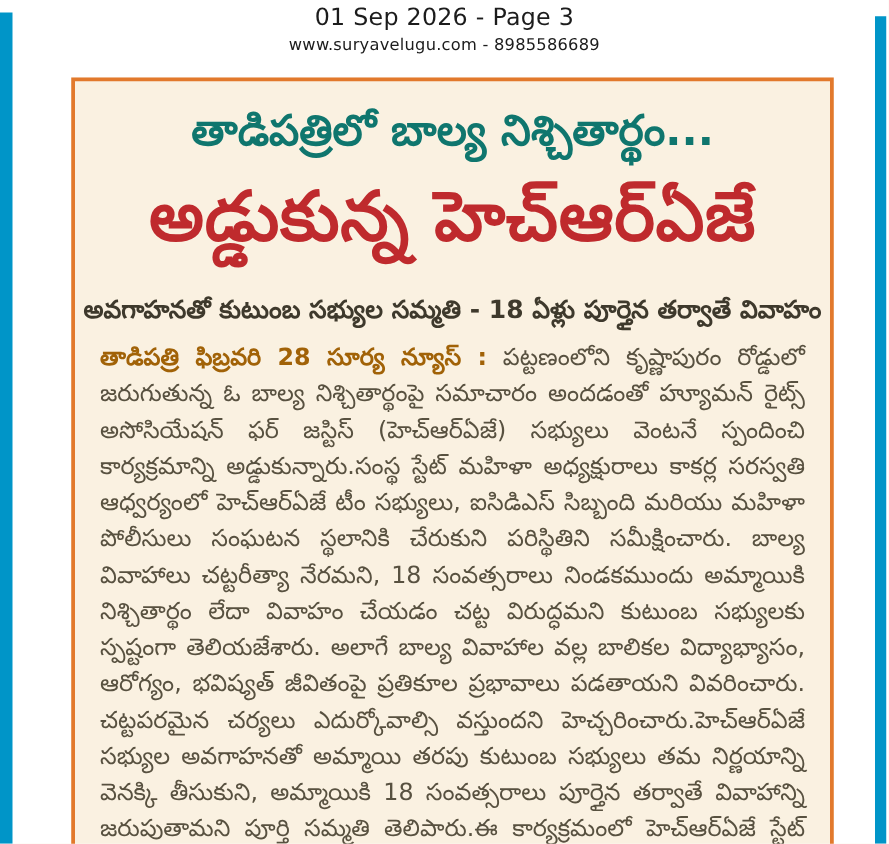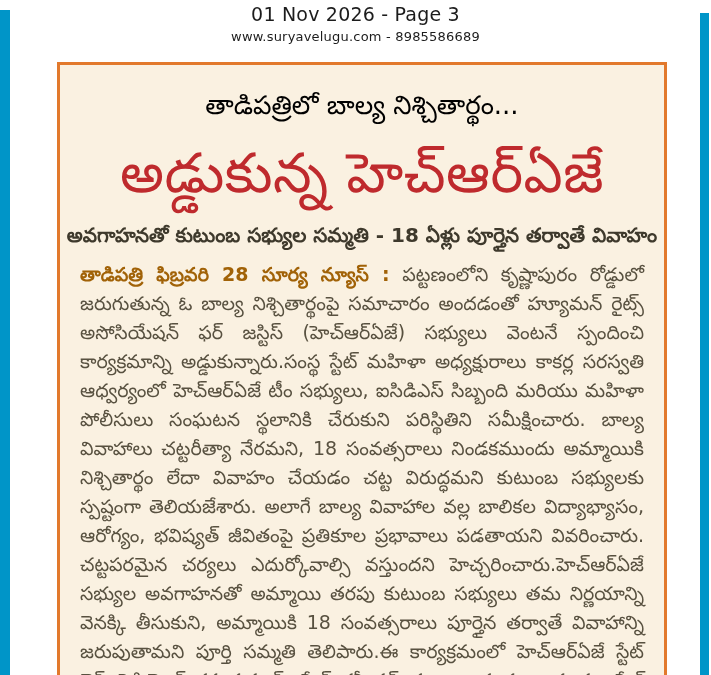--- a/index.html
+++ b/index.html
@@ -49,35 +49,35 @@
     top: 62px;
     width: 610px;
     height: 660px; 
     border: 3px solid #e2792c;
     background: #faf1e1;
     box-sizing: border-box;
     text-align: center;
   }
   .kicker {
     margin-top: 20px;
-    font-size: 26px;
+    font-size: 34px;
     line-height: 40px;
-    font-weight: 400;
-    color: #000000;
+    font-weight: 700;
+    color: #0f766e;
   }
   .headline {
     margin-top: 16px;
     font-size: 55px;
     line-height: 64px;
-    font-weight: 400;
+    font-weight: 700;
     color: #bf2a2d;
     letter-spacing: 0.5px;
   }
   .subheadline {
-    margin-top: 18px;
+    margin-top: 30px;
     font-size: 20px;
     line-height: 24px;
     font-weight: 700;
     color: #3e392c;
   }
   .body-text {
     margin: 13px 20px 0 20px;
     text-align: justify;
     font-size: 19px;
     line-height: 29px;
@@ -88,21 +88,21 @@
     color: #a16207;
   }
 </style>
 </head>
 <body>
 
 <div class="accent-bar left"></div>
 <div class="accent-bar right"></div>
 
 <div class="page-header">
-  <div class="date-line">01 Nov 2026 - Page 3</div>
+  <div class="date-line">01 Sep 2026 - Page 3</div>
   <div class="site-line">www.suryavelugu.com - 8985586689</div>
 </div>
 
 <div class="article-box">
   <div class="kicker">తాడిపత్రిలో బాల్య నిశ్చితార్థం...</div>
   <div class="headline">అడ్డుకున్న హెచ్ఆర్ఏజే</div>
   <div class="subheadline">అవగాహనతో కుటుంబ సభ్యుల సమ్మతి - 18 ఏళ్లు పూర్తైన తర్వాతే వివాహం</div>
   <p class="body-text"><span class="dateline">తాడిపత్రి ఫిబ్రవరి 28 సూర్య న్యూస్ :</span> <span>పట్టణంలోని కృష్ణాపురం రోడ్డులో జరుగుతున్న ఓ బాల్య నిశ్చితార్థంపై సమాచారం అందడంతో హ్యూమన్ రైట్స్ అసోసియేషన్ ఫర్ జస్టిస్ (హెచ్ఆర్ఏజే) సభ్యులు వెంటనే స్పందించి కార్యక్రమాన్ని అడ్డుకున్నారు.సంస్థ స్టేట్ మహిళా అధ్యక్షురాలు కాకర్ల సరస్వతి ఆధ్వర్యంలో హెచ్ఆర్ఏజే టీం సభ్యులు, ఐసిడిఎస్ సిబ్బంది మరియు మహిళా పోలీసులు సంఘటన స్థలానికి చేరుకుని పరిస్థితిని సమీక్షించారు. బాల్య వివాహాలు చట్టరీత్యా నేరమని, 18 సంవత్సరాలు నిండకముందు అమ్మాయికి నిశ్చితార్థం లేదా వివాహం చేయడం చట్ట విరుద్ధమని కుటుంబ సభ్యులకు స్పష్టంగా తెలియజేశారు. అలాగే బాల్య వివాహాల వల్ల బాలికల విద్యాభ్యాసం, ఆరోగ్యం, భవిష్యత్ జీవితంపై ప్రతికూల ప్రభావాలు పడతాయని వివరించారు. చట్టపరమైన చర్యలు ఎదుర్కోవాల్సి వస్తుందని హెచ్చరించారు.హెచ్ఆర్ఏజే సభ్యుల అవగాహనతో అమ్మాయి తరపు కుటుంబ సభ్యులు తమ నిర్ణయాన్ని వెనక్కి తీసుకుని, అమ్మాయికి 18 సంవత్సరాలు పూర్తైన తర్వాతే వివాహాన్ని జరుపుతామని పూర్తి సమ్మతి తెలిపారు.ఈ కార్యక్రమంలో హెచ్ఆర్ఏజే  స్టేట్ వైస్ ప్రెసిడెంట్ కర్ణ కుమార్. స్టేట్ కన్వీనర్ గుత్తా భాస్కర నాయుడు. స్టేట్ అడిషనల్ సెక్రటరీ భూమా నాగరాగిణి. స్పోక్స్ పర్సన్</span></p>
 </div>
 

